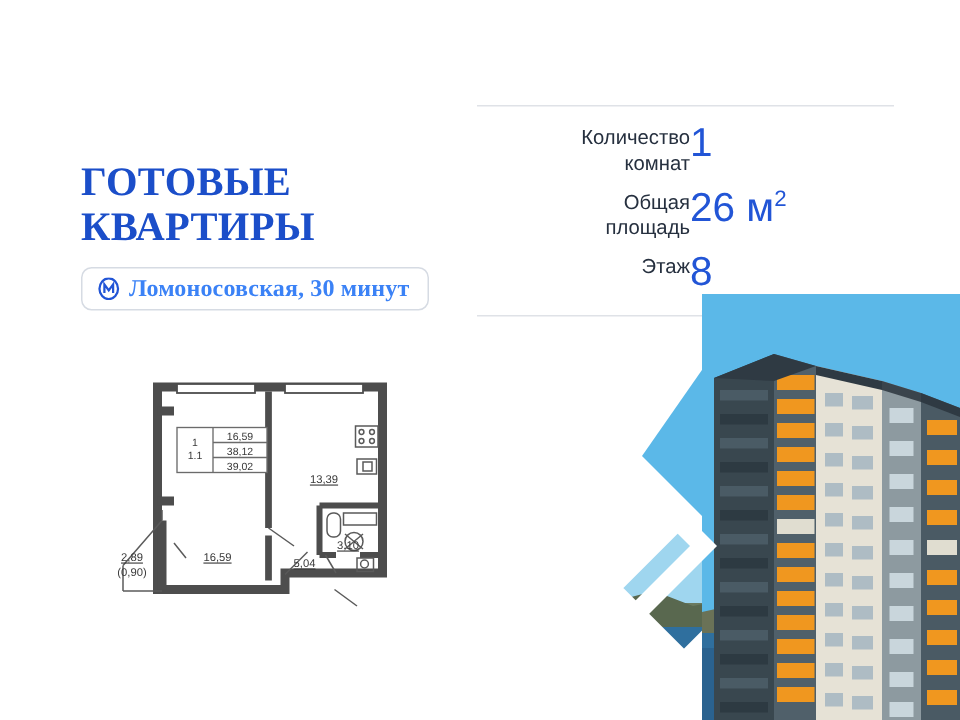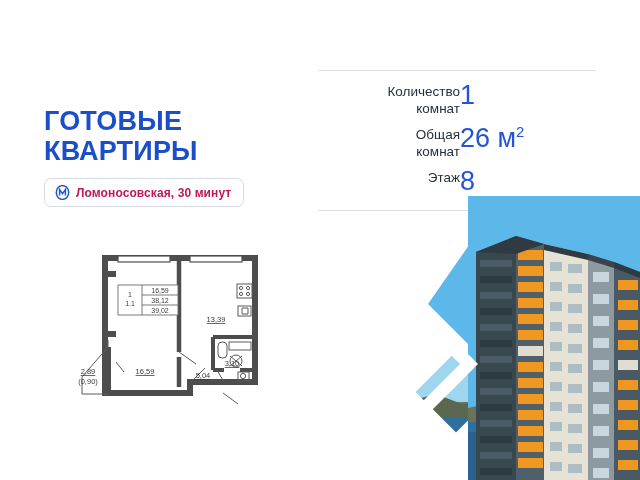--- a/index.html
+++ b/index.html
@@ -10,22 +10,23 @@
     width: 640px; height: 480px;
     position: relative;
     overflow: hidden;
     font-family: "Liberation Sans", "DejaVu Sans", sans-serif;
     -webkit-font-smoothing: antialiased;
   }
 
   
   #headline-block {
     position: absolute;
-    left: 44px; top: 106px;
+    left: 54px; top: 106px;
     width: 268px;
+    font-family: Liberation Serif, serif;
   }
   #page-title {
     color: #1b4ec9;
     font-weight: 700;
     font-size: 27px;
     line-height: 1.12;
     letter-spacing: 0.2px;
     margin: 0;
     white-space: pre-line;
   }
@@ -43,22 +44,22 @@
     white-space: nowrap;
   }
   #metro-icon {
     display: inline-block;
     width: 15px; height: 15px;
     flex: 0 0 auto;
     position: relative;
     top: 0px;
   }
   #metro-label {
-    color: #be185d;
-    font-size: 12px;
+    color: #3b82f6;
+    font-size: 16px;
     font-weight: 600;
     letter-spacing: 0.1px;
   }
 
   
   #spec-table {
     position: absolute;
     left: 318px; top: 70px;
     width: 278px;
     border-top: 1px solid #dfe2e7;
@@ -136,21 +137,21 @@
   <div class="spec-row">
     <div class="spec-label">Количество
 комнат</div>
     <div class="spec-value">
       <span>1</span>
     </div>
   </div>
 
   <div class="spec-row">
     <div class="spec-label">Общая
-комнат</div>
+площадь</div>
     <div class="spec-value">
       <span>26 м</span><sup>2</sup>
     </div>
   </div>
 
   <div class="spec-row">
     <div class="spec-label">Этаж</div>
     <div class="spec-value">
       <span>8</span>
     </div>

